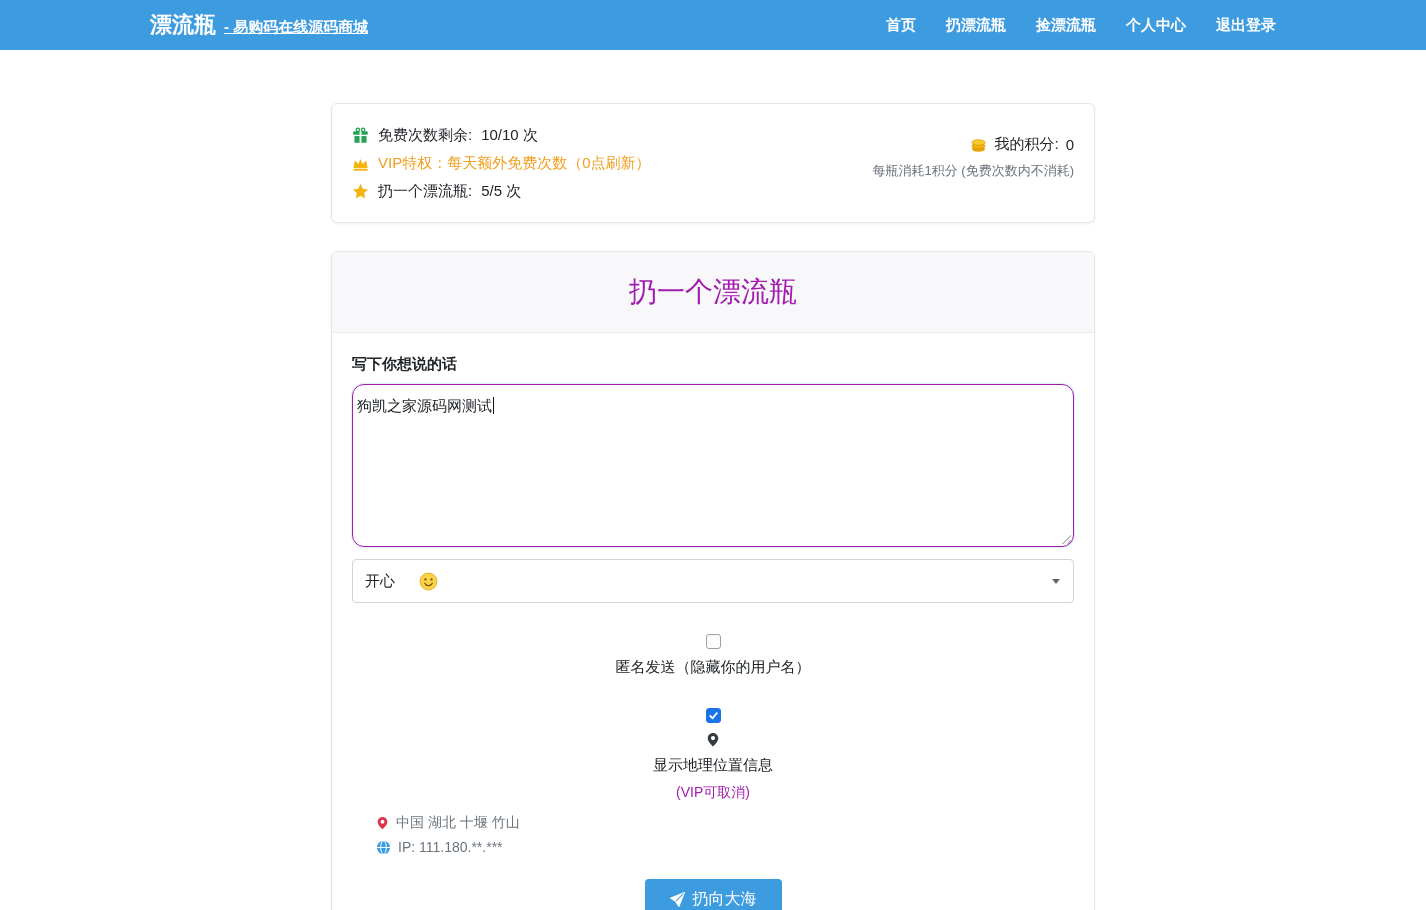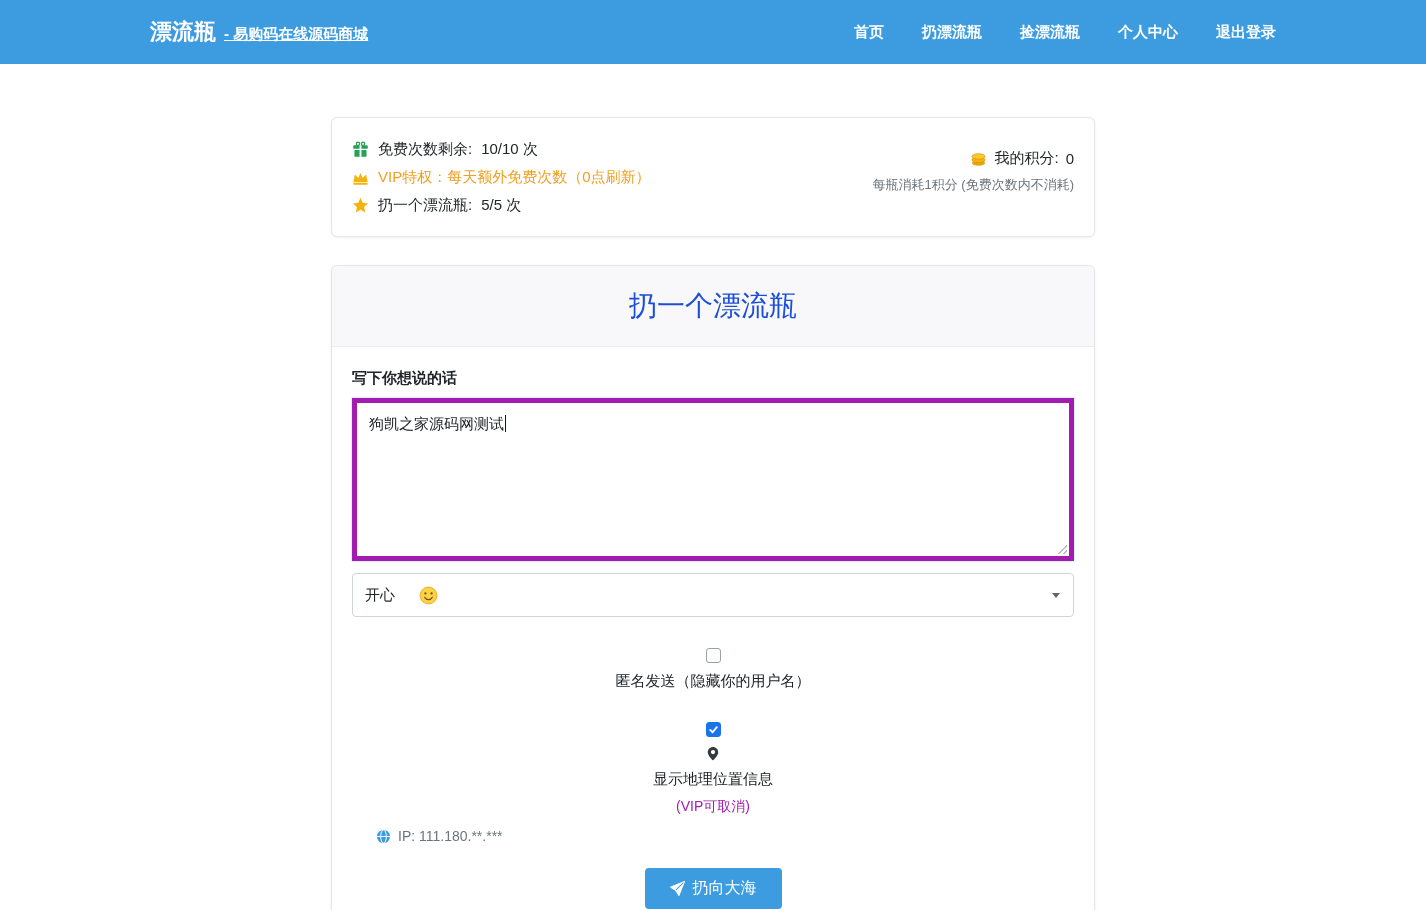--- a/index.html
+++ b/index.html
@@ -1,27 +1,27 @@
 <!DOCTYPE html>
 <html><head>
 <meta charset="utf-8">
 <style>
   * { margin:0; padding:0; }
   html,body { width:1426px; height:910px; overflow:hidden; background:#fff;
     font-family:"Liberation Sans","DejaVu Sans",sans-serif; }
   a { text-decoration:none; }
 
   
-  .navbar { background:#3d9ce0; height:64px; display:flex; align-items:center; }
+  .navbar { background:#3d9ce0; height:50px; display:flex; align-items:center; }
   .nav-inner { width:1156px; margin:0 auto; padding:0 15px; box-sizing:border-box;
     display:flex; justify-content:space-between; align-items:center; }
   .brand { color:#fff; display:flex; align-items:baseline; gap:8px; cursor:pointer; }
   .brand-main { font-size:22px; font-weight:bold; }
   .brand-suffix { font-size:15px; font-weight:bold;text-decoration:underline; }
-  .nav-links { display:flex; gap:38px; }
+  .nav-links { display:flex; gap:30px; }
   .nav-links a { color:#fff; font-size:15px; font-weight:bold; cursor:pointer; }
 
   
   .container { width:764px; margin:0 auto; }
   .card { background:#fff; border:1px solid #e6e6e6; border-radius:6px;
     box-shadow:0 1px 3px rgba(0,0,0,.06); box-sizing:border-box; }
 
   
   .stats-card { margin-top:53px; padding:15px 20px; display:flex; justify-content:space-between; }
   .stat-row { display:flex; align-items:center; gap:9px; font-size:15px; color:#212529;
@@ -30,26 +30,26 @@
   .icon-17 { width:17px; height:17px; flex:none; }
   .stats-right { text-align:right; padding-top:16px; }
   .points-row { display:flex; align-items:center; justify-content:flex-end; gap:7px;
     font-size:15px; color:#212529; }
   .points-note { font-size:13px; color:#6c757d; margin-top:8px; }
 
   
   .form-card { margin-top:28px; }
   .card-header { background:#f8f8fa; border-bottom:1px solid #ececf0;
     border-radius:6px 6px 0 0; padding:21px 0; text-align:center; }
-  .page-title { font-size:28px; font-weight:500; color:#1d4ed8; }
+  .page-title { font-size:28px; font-weight:500; color:#a21caf; }
   .card-body { padding:8px 20px 40px; }
   .form-label { display:block; font-size:15px; font-weight:700; color:#212529; margin:14px 0 10px; }
 
-  .fake-textarea { position:relative; height:163px; border:5px solid #a21caf;
-    box-shadow:0 0 2px rgba(61,156,224,.55); border-radius:0; padding:10px 12px;
+  .fake-textarea { position:relative; height:163px; border:1px solid #a21caf;
+    box-shadow:0 0 2px rgba(61,156,224,.55); border-radius:12px; padding:10px 4px;
     font-size:15px; color:#212529; box-sizing:border-box; cursor:text; line-height:21px; }
   .caret { display:inline-block; width:1px; height:17px; background:#111;
     vertical-align:-3px; margin-left:1px; animation:blink 1s step-end infinite; }
   @keyframes blink { 50% { opacity:0; } }
   .grip { position:absolute; right:2px; bottom:2px; width:11px; height:11px;
     background:repeating-linear-gradient(135deg, transparent 0 2px, #bdbdbd 2px 3.5px);
     clip-path:polygon(100% 0, 100% 100%, 0 100%); cursor:nwse-resize; }
 
   .mood-select { position:relative; height:44px; border:1px solid #ced4da; border-radius:4px;
     display:flex; align-items:center; gap:24px; padding:0 12px; font-size:15px; color:#212529;
@@ -175,20 +175,26 @@
         </span>
         <svg width="14" height="15" viewBox="0 0 16 17">
           <path fill="#343a40" fill-rule="evenodd" d="M8 1C4.7 1 2 3.7 2 7c0 4.3 6 9.3 6 9.3S14 11.3 14 7c0-3.3-2.7-6-6-6zm0 8.3A2.4 2.4 0 1 1 8 4.5a2.4 2.4 0 0 1 0 4.8z"></path>
         </svg>
         <span>显示地理位置信息</span>
         <span class="hint">(VIP可取消)</span>
       </div>
 
       <div class="loc-details">
         <div class="loc-row">
+          <svg width="13" height="14" viewBox="0 0 16 17">
+            <path fill="#dc3545" fill-rule="evenodd" d="M8 1C4.7 1 2 3.7 2 7c0 4.3 6 9.3 6 9.3S14 11.3 14 7c0-3.3-2.7-6-6-6zm0 8.3A2.4 2.4 0 1 1 8 4.5a2.4 2.4 0 0 1 0 4.8z"></path>
+          </svg>
+          <span>中国 湖北 十堰 竹山</span>
+        </div>
+        <div class="loc-row">
           <svg width="15" height="15" viewBox="0 0 16 16">
             <circle cx="8" cy="8" r="7" fill="#3d9ce0"></circle>
             <ellipse cx="8" cy="8" rx="3" ry="7" fill="none" stroke="#fff" stroke-width="1"></ellipse>
             <line x1="1" y1="8" x2="15" y2="8" stroke="#fff" stroke-width="1"></line>
           </svg>
           <span>IP: 111.180.**.***</span>
         </div>
       </div>
 
       <div class="submit-wrap">

